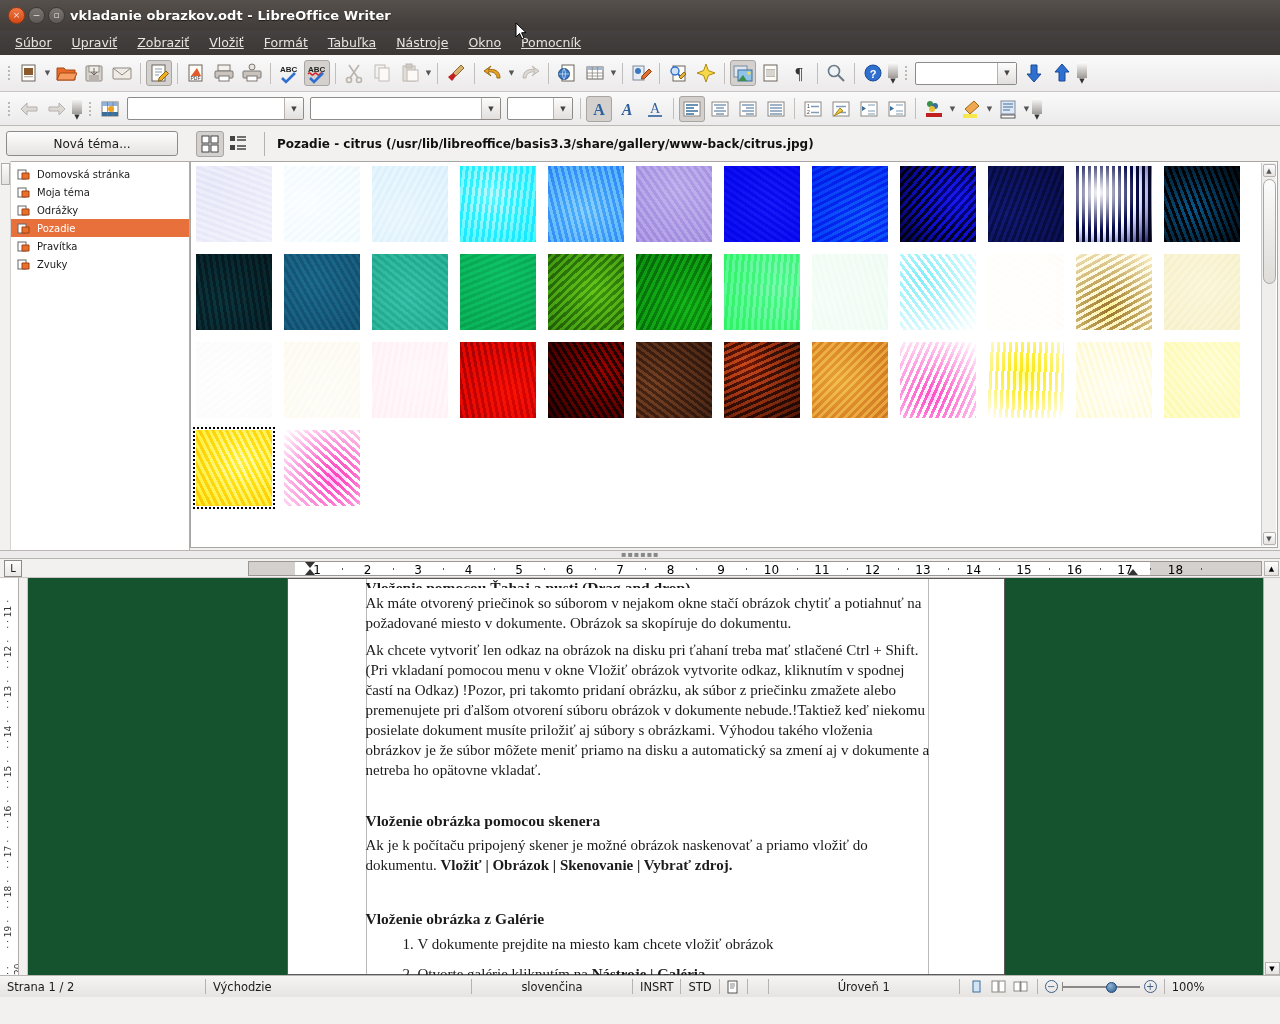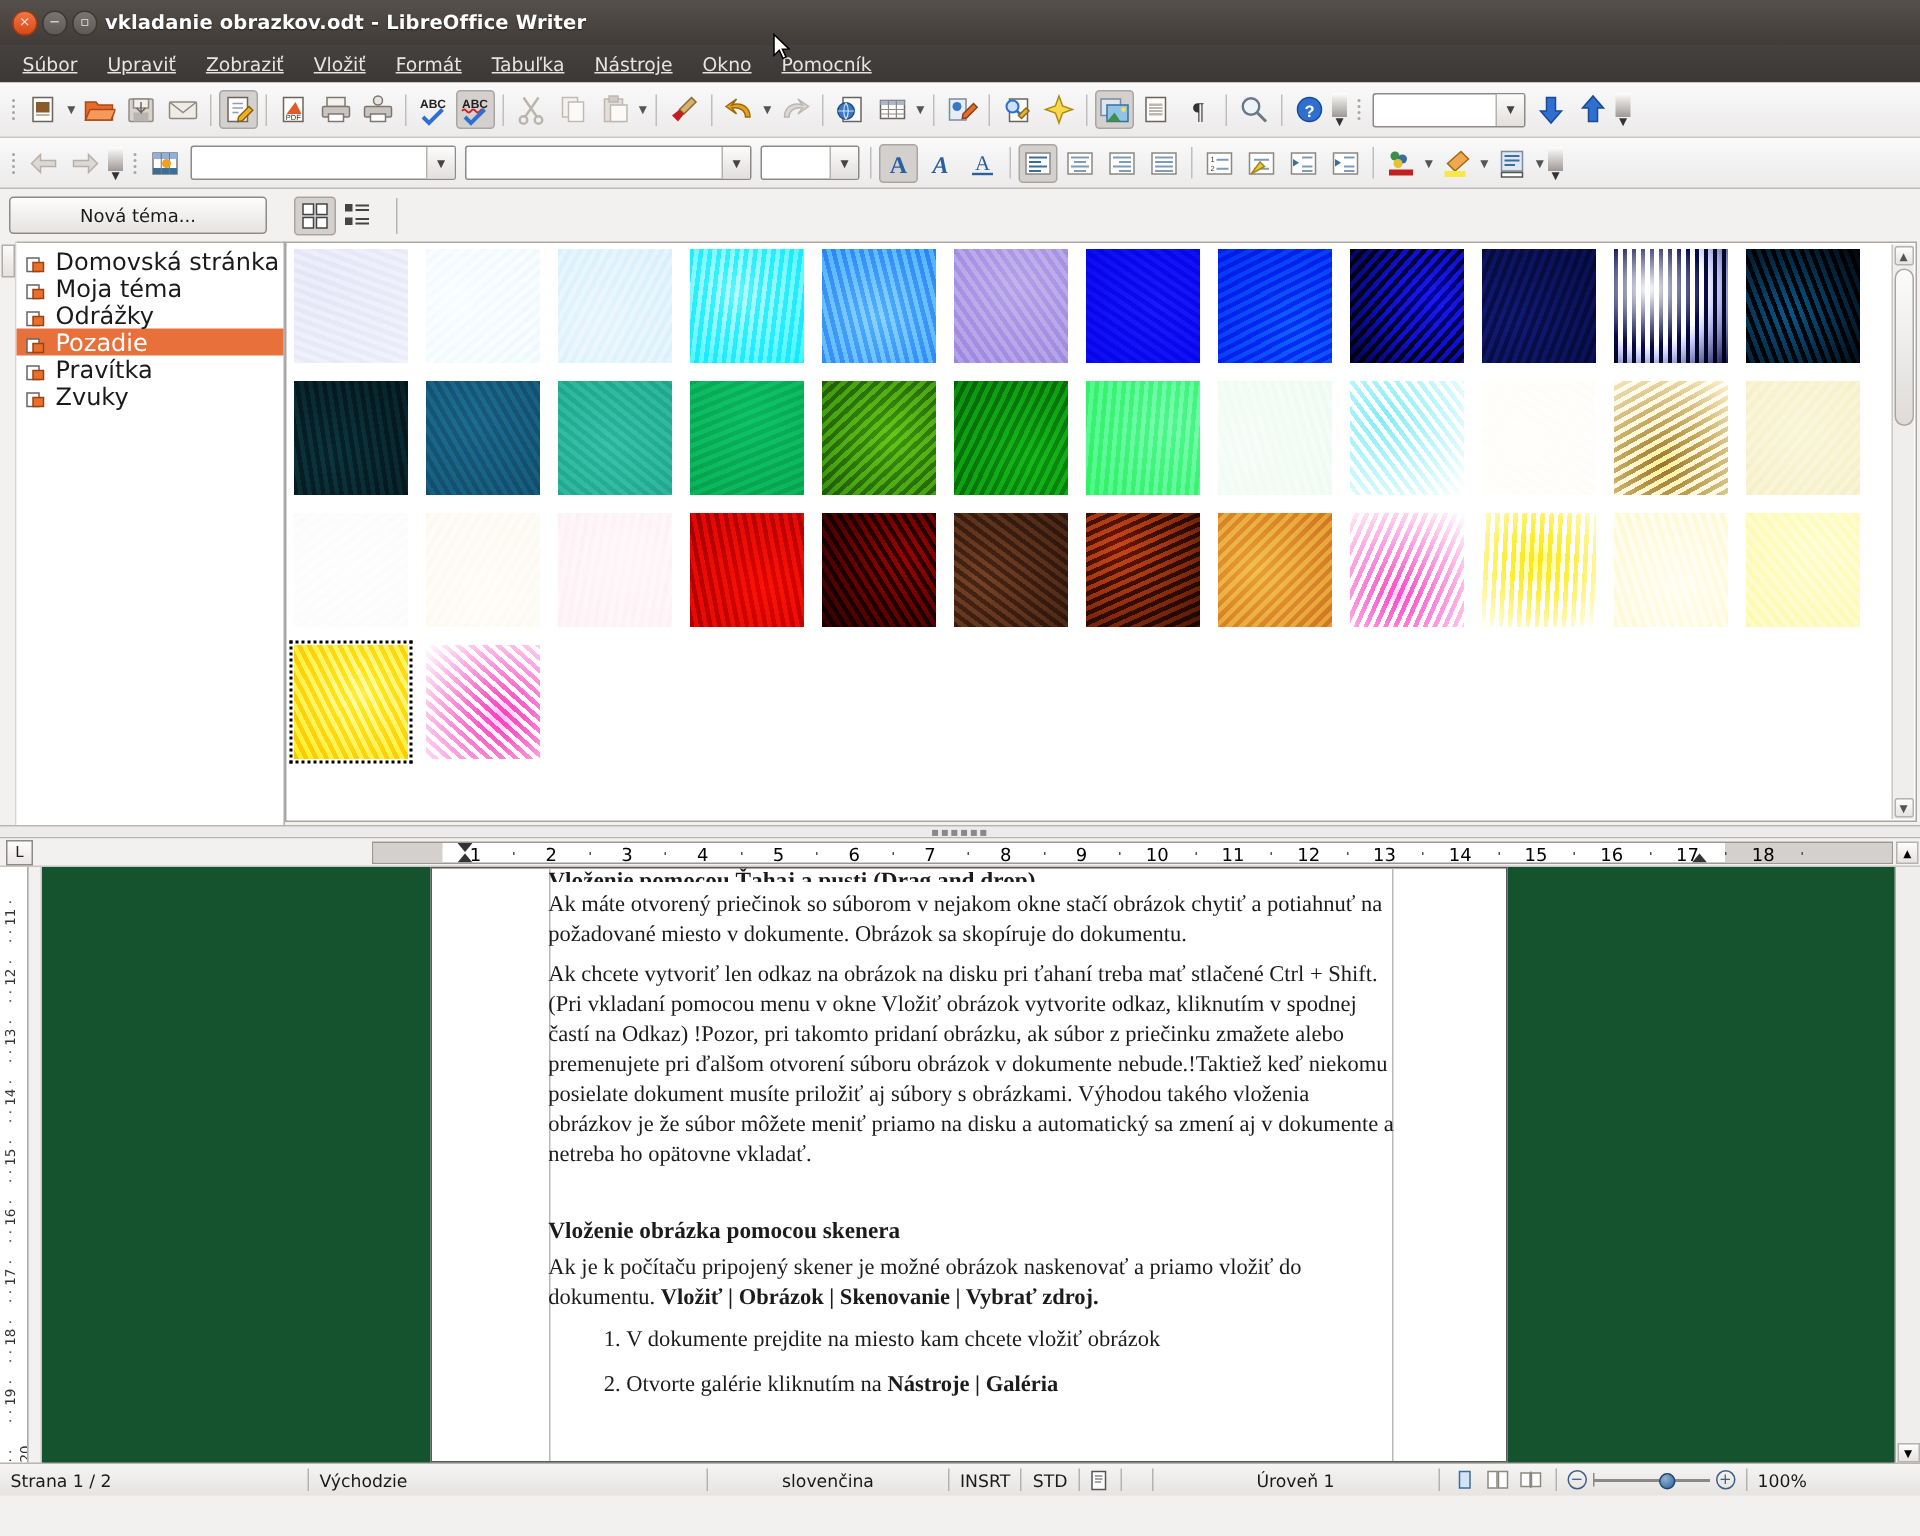--- a/index.html
+++ b/index.html
@@ -100,21 +100,21 @@
     position:absolute; top:2px; left:1px; width:9px;height:22px;
     background:linear-gradient(to bottom,#fbfbfb,#e4e1df); border:1px solid #b0acaa;
   }
   .themelist{
     position:absolute; left:11px; top:0; right:0; bottom:0;
     background:#fff; border:1px solid #b0acaa; border-left:none; border-bottom:none;
     padding-top:3px;
   }
   .theme{
     height:18px; display:flex; align-items:center; gap:6px; padding-left:6px;
-    font-size:16px; color:#1a1a1a;
+    font-size:10px; color:#1a1a1a;
   }
   .theme.sel{ background:#e8703a; color:#fff; }
   .theme-ico{width:14px;height:13px;position:relative;flex:none;}
 
   .gal-right{
     flex:1; background:#fff; border:1px solid #a9a5a2; margin:0 2px 2px 0;
     position:relative; overflow:hidden;
   }
   .thumbgrid{ position:absolute; left:5px; top:4px; right:20px; }
   .trow{ display:flex; gap:12px; margin-bottom:12px; }
@@ -642,20 +642,21 @@
       </div>
       <div class="galtog">
         <svg width="20" height="20" viewBox="0 0 20 20">
           <rect x="2" y="2" width="5" height="5" fill="#444"></rect>
           <rect x="2" y="11" width="5" height="5" fill="#444"></rect>
           <path d="M9 3h9M9 6h9M9 12h9M9 15h9" stroke="#444" stroke-width="1.4"></path>
         </svg>
       </div>
     </div>
     <div class="gal-vsep"></div>
+    <div class="gal-path">Pozadie - citrus (/usr/lib/libreoffice/basis3.3/share/gallery/www-back/citrus.jpg)</div>
   </div>
 
   <div class="gal-body">
     <div class="gal-left">
       <div class="gal-scroll-stub">
           <div class="box"></div>
         </div>
       <div class="themelist">
         <div class="theme">
           <span class="theme-ico">
@@ -845,20 +846,21 @@
   <div class="page-wrap">
     <div class="page">
       <div class="page-edge" style="left:78px;"></div>
       <div class="page-edge" style="right:75px;"></div>
       <div class="textcol">
         <div class="doc-h cut">Vloženie pomocou Ťahaj a pusti (Drag and drop)</div>
         <div class="doc-p" style="margin-top:5px;">Ak máte otvorený priečinok so súborom v nejakom okne stačí obrázok chytiť a potiahnuť na požadované miesto v dokumente. Obrázok sa skopíruje do dokumentu.</div>
         <div class="doc-p">Ak chcete vytvoriť len odkaz na obrázok na disku pri ťahaní treba mať stlačené Ctrl + Shift. (Pri vkladaní pomocou menu v okne Vložiť obrázok vytvorite odkaz, kliknutím v spodnej častí na Odkaz)  !Pozor, pri takomto pridaní obrázku, ak súbor z priečinku zmažete alebo premenujete pri ďalšom otvorení súboru obrázok v dokumente nebude.!Taktiež keď niekomu posielate dokument musíte priložiť aj súbory s obrázkami. Výhodou takého vloženia obrázkov je že súbor môžete meniť priamo na disku a automatický sa zmení aj v dokumente a netreba ho opätovne vkladať.</div>
         <div class="doc-h" style="margin-top:32px;">Vloženie obrázka pomocou skenera</div>
         <div class="doc-p"><span>Ak je k počítaču pripojený skener je možné obrázok naskenovať a priamo vložiť do dokumentu. </span><b>Vložiť | Obrázok | Skenovanie | Vybrať zdroj.</b></div>
+        <div class="doc-h" style="margin-top:34px;">Vloženie obrázka z Galérie</div>
         <ol class="doc-ol">
           <li><span>V dokumente prejdite na miesto kam chcete vložiť obrázok</span></li>
           <li><span>Otvorte galérie kliknutím na </span><b>Nástroje | Galéria</b></li>
 
         </ol>
       </div>
     </div>
   </div>
 
   <div class="doc-vscroll">

